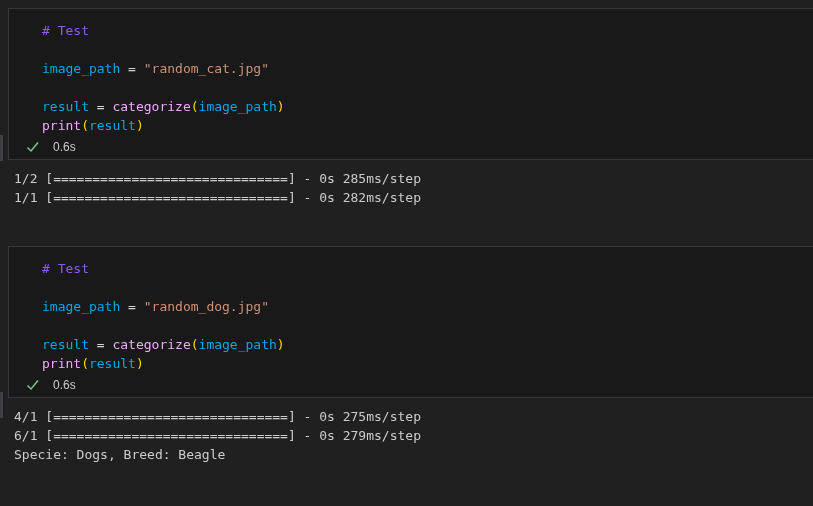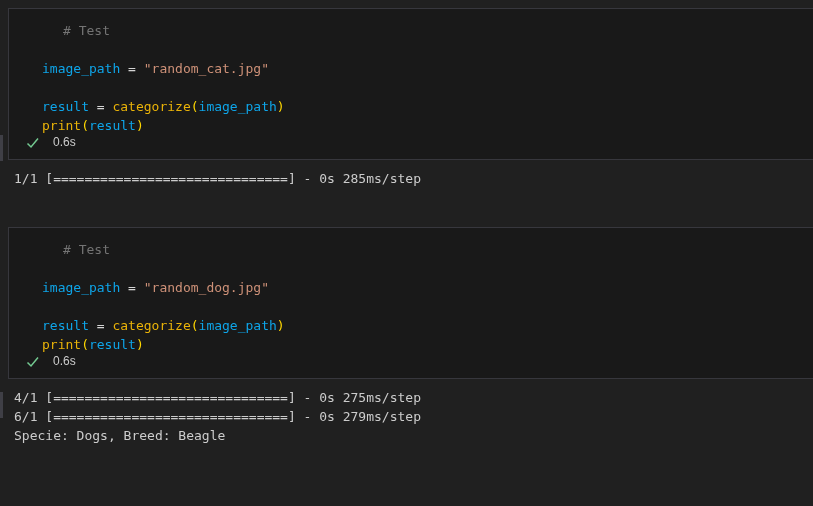--- a/index.html
+++ b/index.html
@@ -17,30 +17,30 @@
     border-right:none;
   }
   .cell-top { margin-top:8px; }
   .cell-second { margin-top:39px; }
   .code-area {
     padding:12px 0 0 33px;
     font-size:13px;
     line-height:19px;
   }
   .code-line { height:19px; white-space:pre; }
-  .tok-comment { color:#737373;margin-left:21px; }
+  .tok-comment { color:#8b5cf6; }
   .tok-var     { color:#0ea5e9; }
   .tok-op      { color:#D4D4D4; }
-  .tok-fn      { color:#eab308; }
+  .tok-fn      { color:#f0abfc; }
   .tok-br      { color:#FFD700; }
   .tok-str     { color:#CE9178; }
   .cell-status {
     height:24px;
     display:flex;
-    align-items:flex-start;
+    align-items:center;
     padding-left:16px;
     gap:12px;
   }
   .check-icon { display:inline-flex; width:16px; height:16px; }
   .exec-time {
     font-family:"Liberation Sans", sans-serif;
     font-size:12px;
     color:#cccccc;
   }
   .output {
@@ -79,21 +79,22 @@
     <span class="check-icon">
       <svg viewBox="0 0 16 16" width="16" height="16">
           <path d="M2.5 8.5 L6 12 L13 3.5" stroke="#73C991" stroke-width="1.5" fill="none"></path>
         </svg>
     </span>
     <span class="exec-time">0.6s</span>
   </div>
 </section>
 
 <div class="output">
-  <div class="out-line">1/1 [==============================] - 0s 285ms/step</div>
+  <div class="out-line">1/2 [==============================] - 0s 285ms/step</div>
+  <div class="out-line">1/1 [==============================] - 0s 282ms/step</div>
 </div>
 
 <section class="cell cell-second">
   <div class="code-area">
     <div class="code-line"><span class="tok-comment"># Test</span></div>
     <div class="code-line"></div>
     <div class="code-line"><span class="tok-var">image_path</span><span class="tok-op"> = </span><span class="tok-str">"random_dog.jpg"</span></div>
     <div class="code-line"></div>
     <div class="code-line"><span class="tok-var">result</span><span class="tok-op"> = </span><span class="tok-fn">categorize</span><span class="tok-br">(</span><span class="tok-var">image_path</span><span class="tok-br">)</span></div>
     <div class="code-line"><span class="tok-fn">print</span><span class="tok-br">(</span><span class="tok-var">result</span><span class="tok-br">)</span></div>

